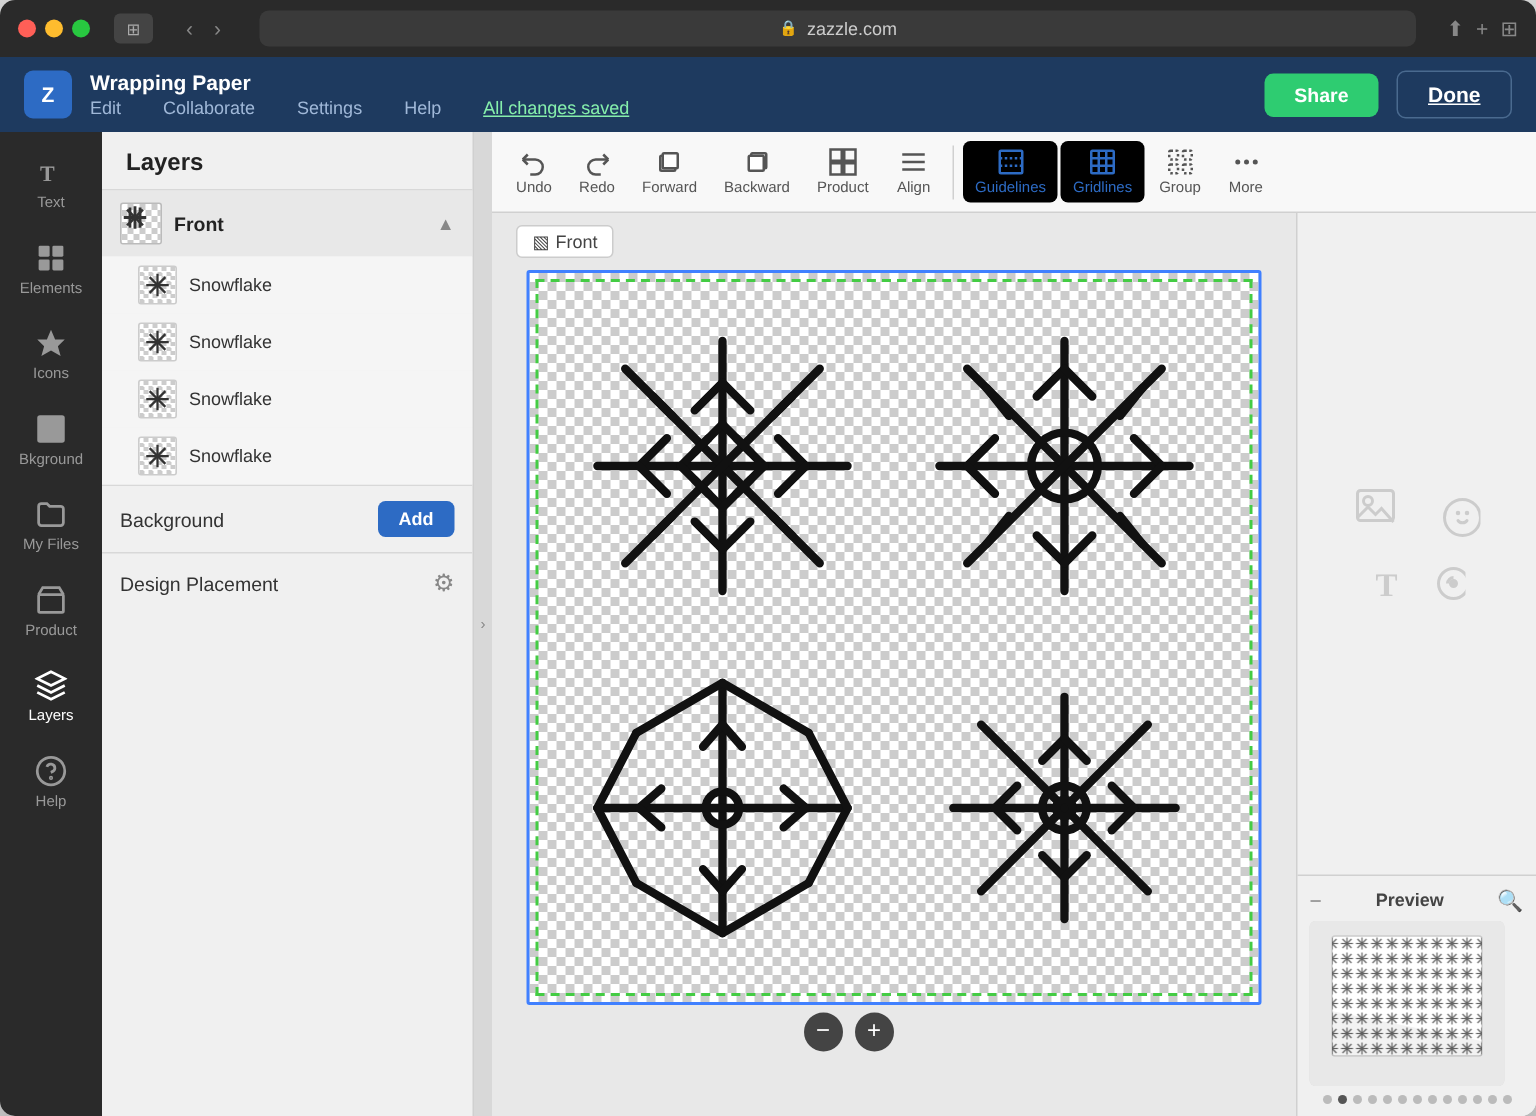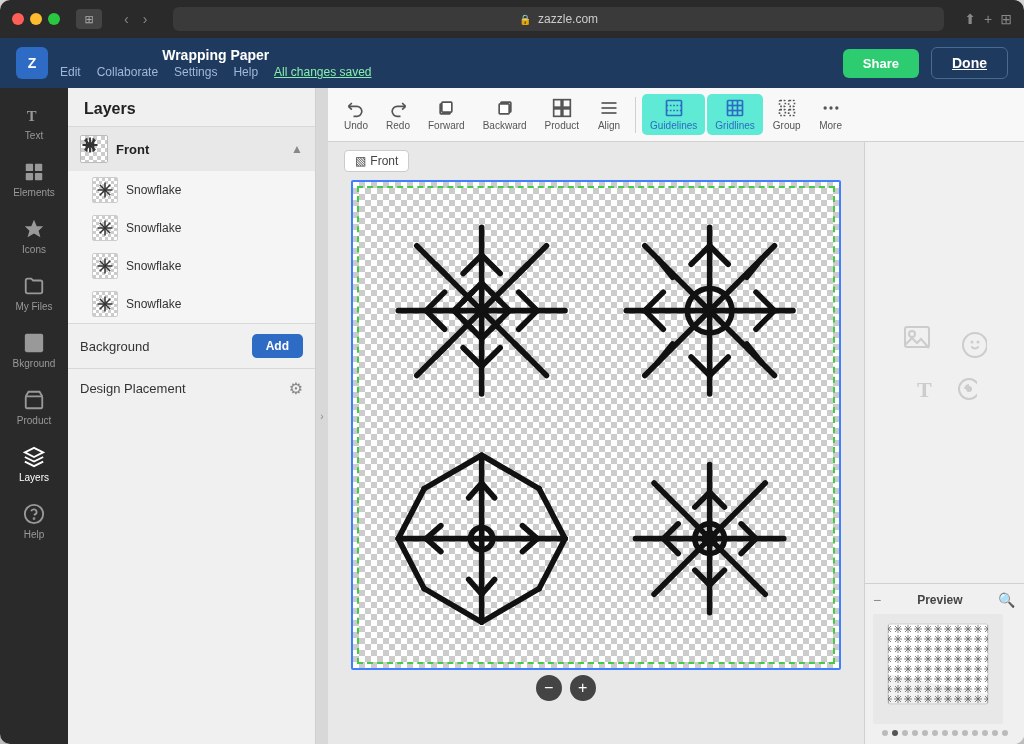--- a/index.html
+++ b/index.html
@@ -19,22 +19,22 @@
     .nav-btn { background: none; border: none; color: #888; font-size: 14px; cursor: pointer; padding: 2px 6px; }
     .address-bar { flex: 1; background: #3a3a3a; border-radius: 6px; height: 24px; display: flex; align-items: center; justify-content: center; color: #ccc; font-size: 12px; margin: 0 12px; gap: 6px; }
     .address-icon { color: #888; font-size: 10px; }
     .titlebar-right { display: flex; gap: 8px; align-items: center; }
     .titlebar-right-btn { background: none; border: none; color: #888; font-size: 14px; cursor: pointer; }
 
     
     .app-header { background: #1e3a5f; height: 50px; display: flex; align-items: center; padding: 0 16px; gap: 12px; flex-shrink: 0; }
     .app-logo { width: 32px; height: 32px; background: #2d6bc4; border-radius: 6px; display: flex; align-items: center; justify-content: center; color: white; font-weight: bold; font-size: 14px; }
     .app-title-area { display: flex; flex-direction: column; }
-    .app-title { color: white; font-size: 14px; font-weight: 600; text-align: center; }
-    .app-menu { display: flex; gap: 16px; margin-top: 2px; }
+    .app-title { color: white; font-size: 14px; font-weight: 600; }
+    .app-menu { display: flex; gap: 28px; margin-top: 2px; }
     .app-menu-item { color: #a0b8d8; font-size: 12px; cursor: pointer; }
     .app-menu-item.highlight { color: #86efac; text-decoration: underline; }
     .header-spacer { flex: 1; }
     .share-btn { background: #2ecc71; color: white; border: none; padding: 7px 20px; border-radius: 6px; font-size: 13px; font-weight: 600; cursor: pointer; }
     .done-btn { background: #1e3a5f; color: white; border: 1px solid #4a6a8f; padding: 7px 20px; border-radius: 6px; font-size: 14px; font-weight: 600; cursor: pointer; text-decoration: underline; }
 
     
     .app-body { display: flex; flex: 1; overflow: hidden; }
 
     
@@ -65,21 +65,21 @@
 
     
     .design-row { display: flex; align-items: center; padding: 10px 12px; gap: 19px; }
     .design-label { font-size: 13px; color: #333; flex: 1; }
     .settings-icon { color: #888; cursor: pointer; font-size: 16px; }
 
     
     .canvas-area { flex: 1; display: flex; flex-direction: column; background: #e8e8e8; }
     .toolbar { background: #f8f8f8; border-bottom: 1px solid #d0d0d0; display: flex; align-items: center; padding: 0 8px; height: 54px; gap: 2px; }
     .toolbar-btn { display: flex; flex-direction: column; align-items: center; padding: 4px 8px; border-radius: 5px; cursor: pointer; color: #555; gap: 2px; min-width: 40px; border: none; background: none; }
-    .toolbar-btn.active { background: #5eead4; color: #2d6bc4; }
+    .toolbar-btn.active { background: #000000; color: #2d6bc4; }
     .toolbar-btn svg { width: 20px; height: 20px; }
     .toolbar-btn-label { font-size: 10px; color: inherit; }
     .toolbar-sep { width: 1px; height: 36px; background: #d0d0d0; margin: 0 4px; }
 
     
     .canvas-container { flex: 1; display: flex; overflow: hidden; }
     .canvas-main { flex: 1; display: flex; flex-direction: column; align-items: center; justify-content: center; padding: 16px; position: relative; }
     .canvas-breadcrumb { position: absolute; top: 8px; left: 16px; background: white; border: 1px solid #ccc; border-radius: 4px; padding: 3px 10px; font-size: 12px; color: #444; display: flex; align-items: center; gap: 4px; }
 
     
@@ -179,30 +179,30 @@
           </svg>
         <span class="icon-label">Elements</span>
       </div>
       <div class="icon-item">
         <svg viewBox="0 0 24 24" fill="currentColor">
             <polygon points="12,2 15,9 22,9 17,14 19,21 12,17 5,21 7,14 2,9 9,9"></polygon>
           </svg>
         <span class="icon-label">Icons</span>
       </div>
       <div class="icon-item">
+        <svg viewBox="0 0 24 24" fill="currentColor">
+            <rect x="2" y="2" width="20" height="20" rx="2"></rect>
+          </svg>
+        <span class="icon-label">Bkground</span>
+      </div>
+      <div class="icon-item">
         <svg viewBox="0 0 24 24" fill="none" stroke="currentColor" stroke-width="2">
             <path d="M3 6a2 2 0 012-2h4l2 2h8a2 2 0 012 2v10a2 2 0 01-2 2H5a2 2 0 01-2-2z"></path>
           </svg>
         <span class="icon-label">My Files</span>
-      </div>
-      <div class="icon-item">
-        <svg viewBox="0 0 24 24" fill="currentColor">
-            <rect x="2" y="2" width="20" height="20" rx="2"></rect>
-          </svg>
-        <span class="icon-label">Bkground</span>
       </div>
       <div class="icon-item">
         <svg viewBox="0 0 24 24" fill="none" stroke="currentColor" stroke-width="2">
             <rect x="3" y="8" width="18" height="13" rx="1"></rect>
             <path d="M3 8l3-5h12l3 5"></path>
           </svg>
         <span class="icon-label">Product</span>
       </div>
       <div class="icon-item active">
         <svg viewBox="0 0 24 24" fill="none" stroke="currentColor" stroke-width="2">

